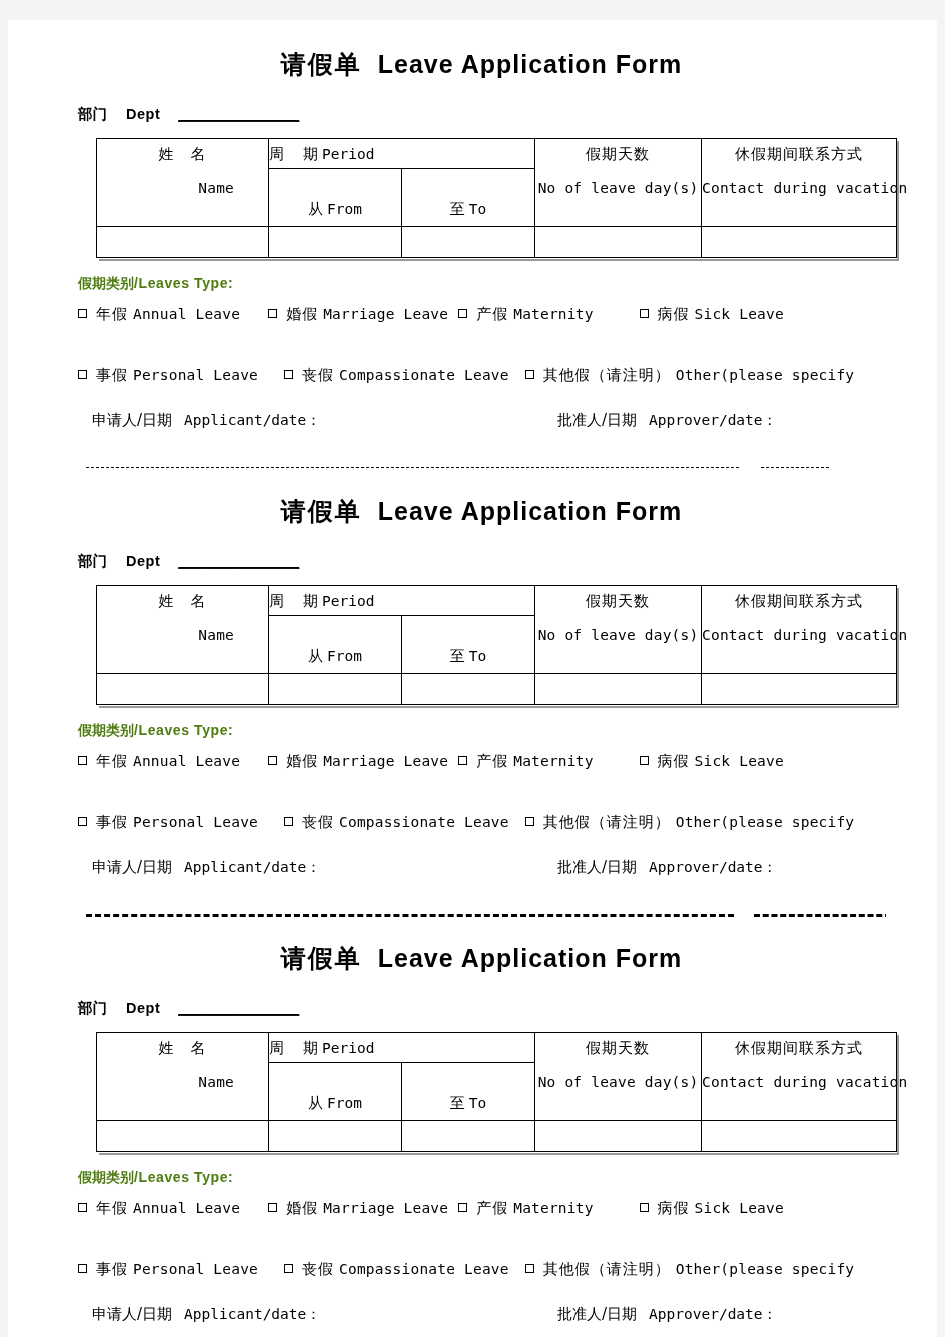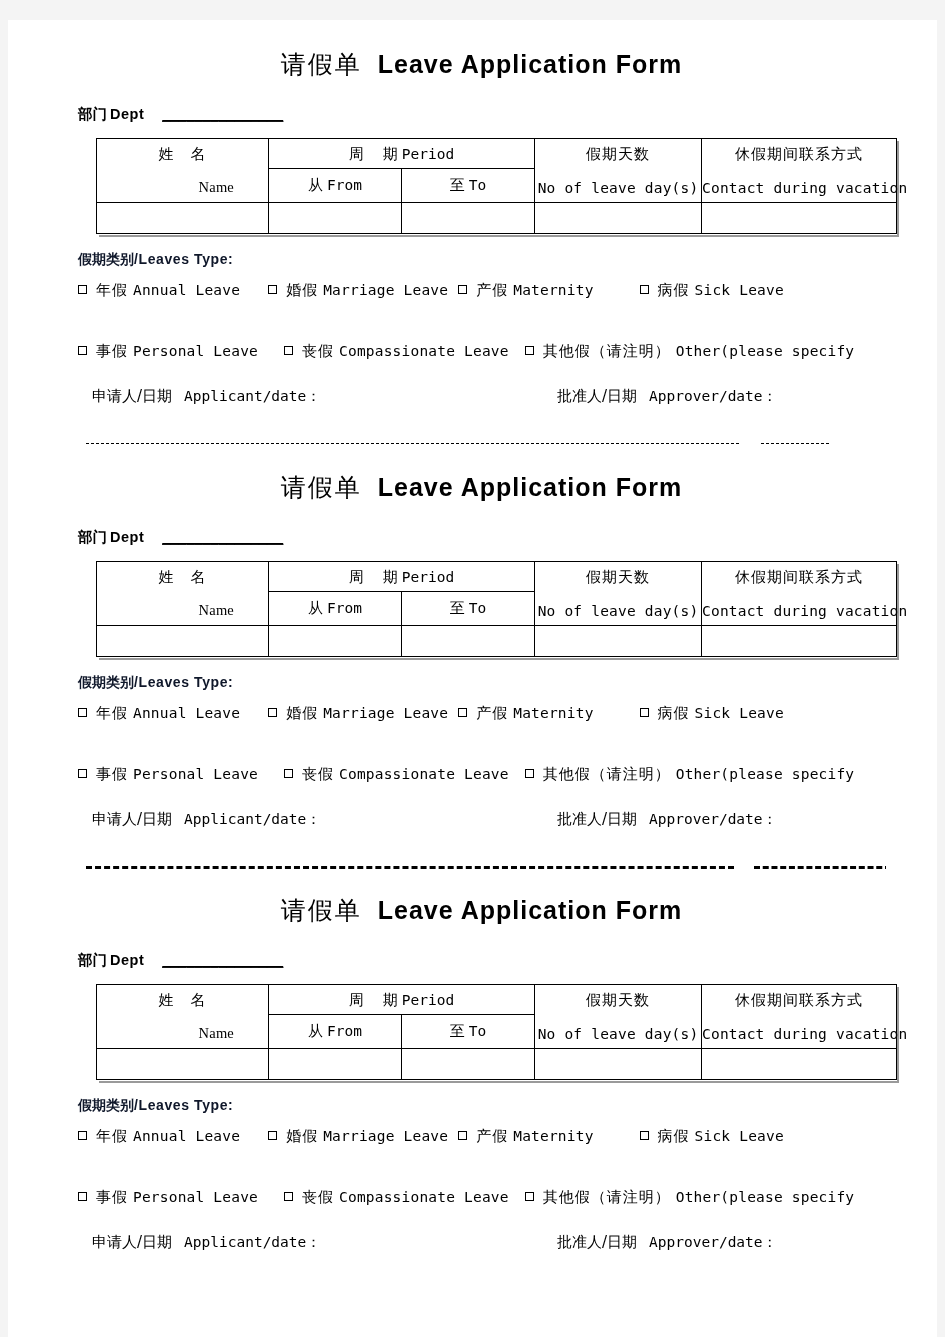--- a/index.html
+++ b/index.html
@@ -33,21 +33,21 @@
     font-size: 25px;
     font-weight: bold;
     color: #000;
     letter-spacing: 0.5px;
     padding-top: 28px;
     padding-left: 18px;
     white-space: nowrap;
   }
   .form-title .cn {
     font-family: "DejaVu Serif", "Liberation Serif", serif;
-    font-weight: normal;
+    font-weight: bold;
     letter-spacing: 2px;
   }
   .form-title .en {
     font-family: "Liberation Sans", sans-serif;
     font-weight: bold;
     letter-spacing: 1px;
     margin-left: 16px;
   }
 
   
@@ -57,21 +57,21 @@
     font-weight: bold;
     color: #000;
     white-space: nowrap;
   }
   .dept-line .dept-cn {
     font-family: "DejaVu Sans", sans-serif;
     font-weight: bold;
   }
   .dept-line .dept-en {
     letter-spacing: 0.5px;
-    margin-left: 3px;
+    margin-left: 19px;
   }
   .dept-line .dept-blank {
     margin-left: 18px;
     letter-spacing: 0px;
     font-weight: normal;
     font-size: 14.5px;
     text-decoration: underline;
   }
 
   
@@ -131,61 +131,62 @@
     position: absolute;
     bottom: 5px;
     left: 0;
     right: 0;
     text-align: center;
     font-size: 14.5px;
     font-family: "DejaVu Sans Mono", "Liberation Mono", monospace;
     letter-spacing: 0.2px;
     white-space: nowrap;
   }
-  .cell-en.shift-right { text-align: right; padding-right: 34px; font-family: Liberation Serif, serif; }
+  .cell-en.shift-right { text-align: right; padding-right: 34px; }
 
   .period-head {
     height: 29px;
     line-height: 29px;
-    text-align: center;
+    text-align: left;
     font-size: 15px;
     white-space: nowrap;
   }
   .period-head .p-cn {
     font-family: "DejaVu Sans", sans-serif;
     letter-spacing: 2px;
   }
   .period-head .p-en {
     font-family: "DejaVu Sans Mono", "Liberation Mono", monospace;
     font-size: 14.5px;
     margin-left: 2px;
   }
   .period-sub {
     height: 33px;
     line-height: 33px;
     text-align: center;
     font-size: 14.5px;
     white-space: nowrap;
+    margin-top: 24px;
   }
   .period-sub .s-cn {
     font-family: "DejaVu Sans", sans-serif;
     font-size: 15px;
   }
   .period-sub .s-en {
     font-family: "DejaVu Sans Mono", "Liberation Mono", monospace;
     margin-left: 4px;
   }
   .empty-row td { height: 30px; }
 
   
   .leaves-type-label {
     margin: 17px 0 0 70px;
     font-size: 14px;
     font-weight: bold;
-    color: #0f172a;
+    color: #4d7c0f;
     white-space: nowrap;
   }
   .leaves-type-label .lt-cn { font-family: "DejaVu Sans", sans-serif; }
   .leaves-type-label .lt-en { letter-spacing: 0.6px; }
 
   .checkbox-row {
     margin-left: 70px;
     font-size: 14.5px;
     color: #000;
     white-space: nowrap;

